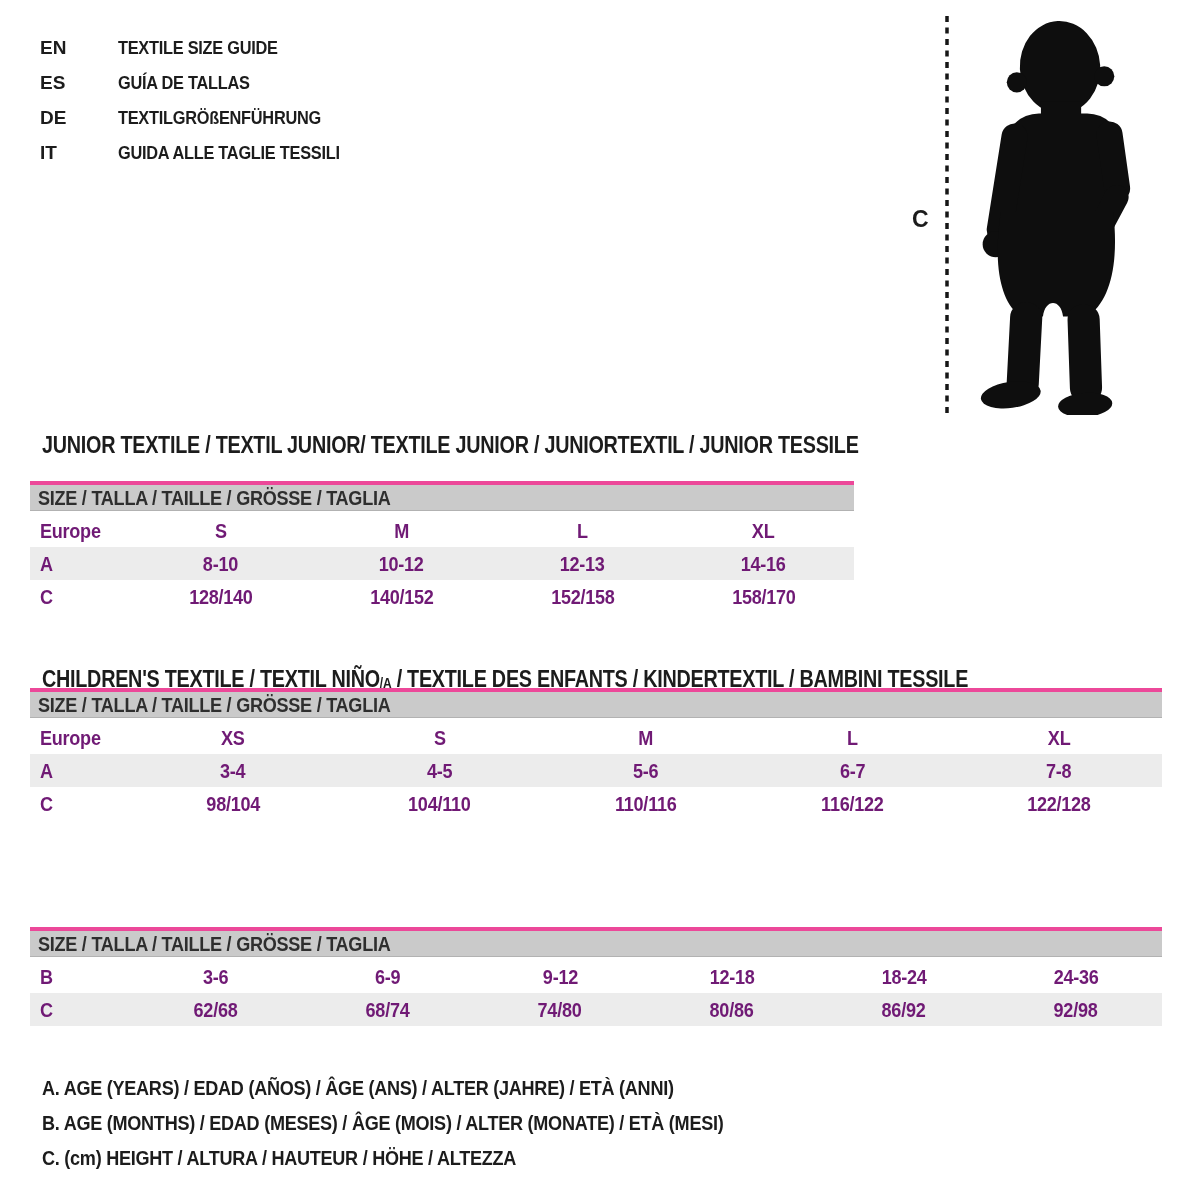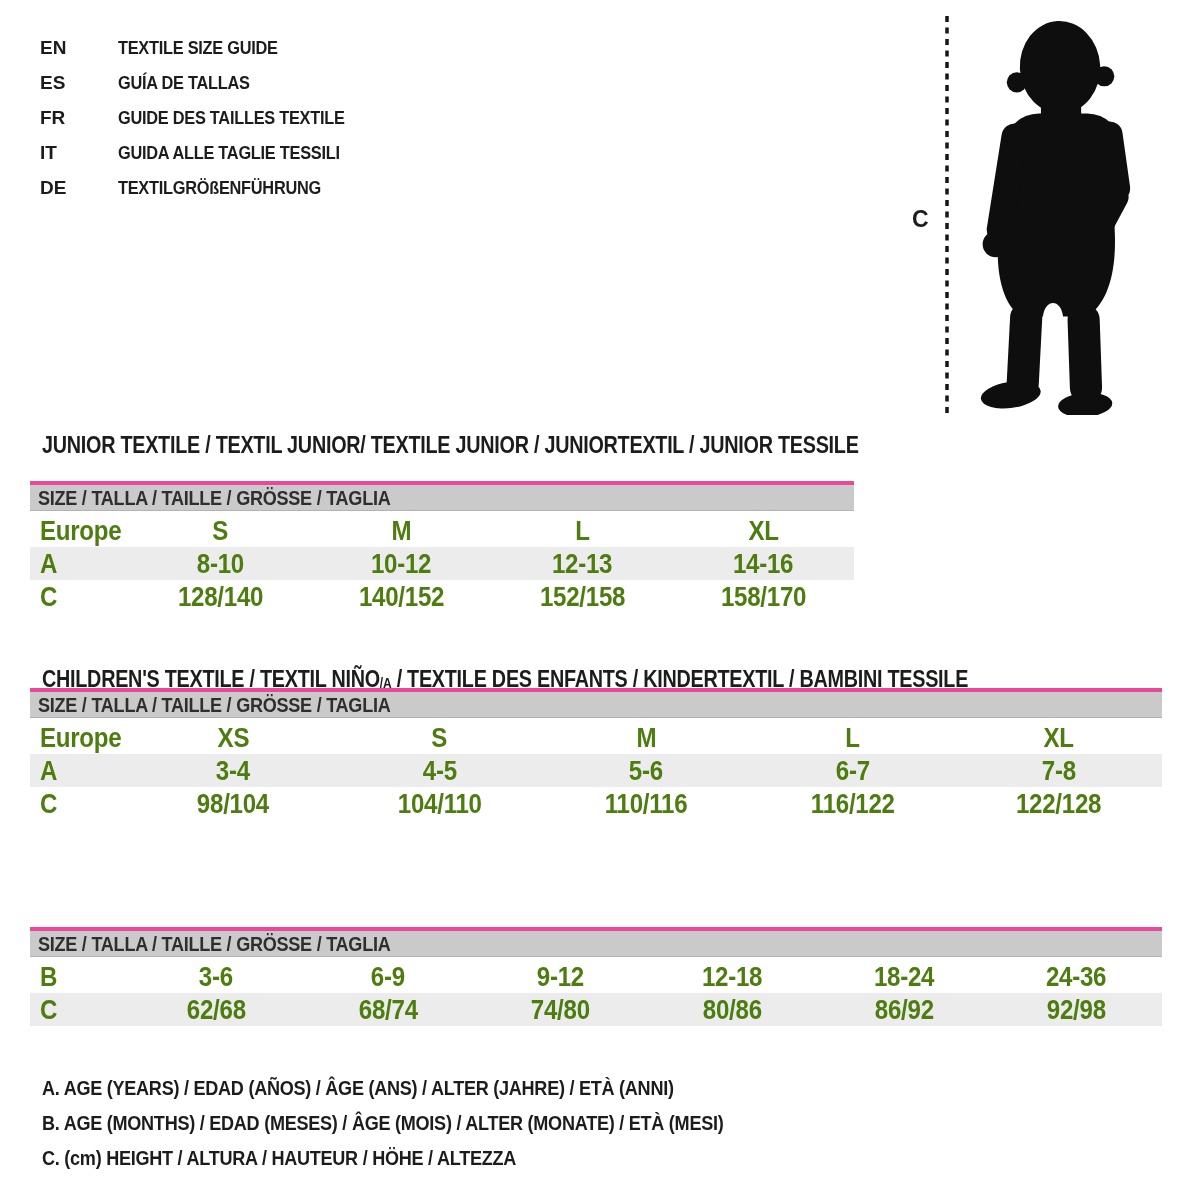--- a/index.html
+++ b/index.html
@@ -31,51 +31,47 @@
   
   .table{left:30px;}
   .t-junior{top:481px;width:824px;}
   .t-children{top:688px;width:1132px;}
   .t-babies{top:927px;width:1132px;}
   .size-bar{
     height:30px;background:#cacaca;border-top:4px solid #ec4899;border-bottom:1px solid #b2b2b2;
     display:flex;align-items:center;padding-left:8px;font-size:21px;box-sizing:border-box;
     margin-bottom:3px;color:#2e2e2e;
   }
-  .row{display:flex;align-items:center;height:33px;font-size:28px;color:#4d7c0f;}
+  .row{display:flex;align-items:center;height:33px;font-size:21px;color:#701a75;}
   .row.alt{background:#ececec;}
   .row-label{width:100px;flex:0 0 100px;padding-left:10px;box-sizing:border-box;}
   .cell{flex:1;display:flex;align-items:center;justify-content:center;}
 
   
   .footer-line{left:42px;font-size:21px;height:35px;display:flex;align-items:center;}
 </style>
 </head>
 <body>
 
 <div class="abs lang-block">
   <div class="lang-row">
     <span class="lang-code">EN</span>
     <span class="cx">TEXTILE SIZE GUIDE</span>
   </div>
   <div class="lang-row">
     <span class="lang-code">ES</span>
     <span class="cx">GUÍA DE TALLAS</span>
   </div>
   <div class="lang-row">
-    <span class="lang-code">FR</span>
-    <span class="cx">GUIDE DES TAILLES TEXTILE</span>
+    <span class="lang-code">DE</span>
+    <span class="cx">TEXTILGRÖßENFÜHRUNG</span>
   </div>
   <div class="lang-row">
     <span class="lang-code">IT</span>
     <span class="cx">GUIDA ALLE TAGLIE TESSILI</span>
-  </div>
-  <div class="lang-row">
-    <span class="lang-code">DE</span>
-    <span class="cx">TEXTILGRÖßENFÜHRUNG</span>
   </div>
 </div>
 
 <div class="abs figure-label">C</div>
 
 <svg class="abs dash-line" width="8" height="404" viewBox="0 0 8 404">
   <line x1="4" y1="2" x2="4" y2="402" stroke="#161616" stroke-width="3.5" stroke-dasharray="6 5.5"></line>
 </svg>
 
 <svg class="abs baby" width="186" height="402" viewBox="0 0 180 400">

